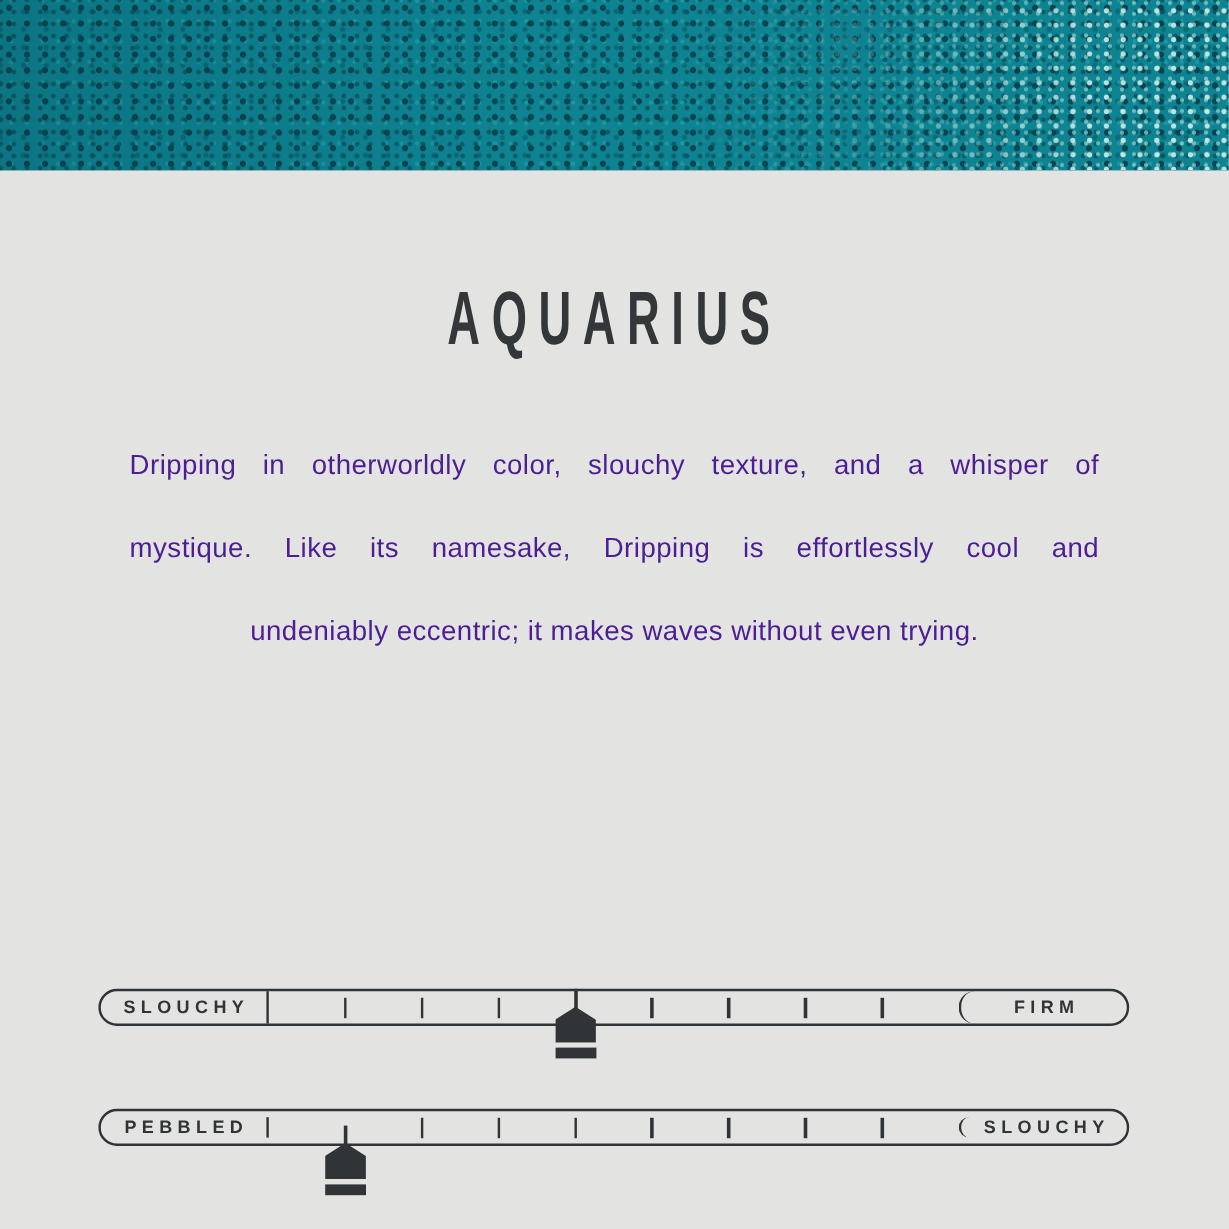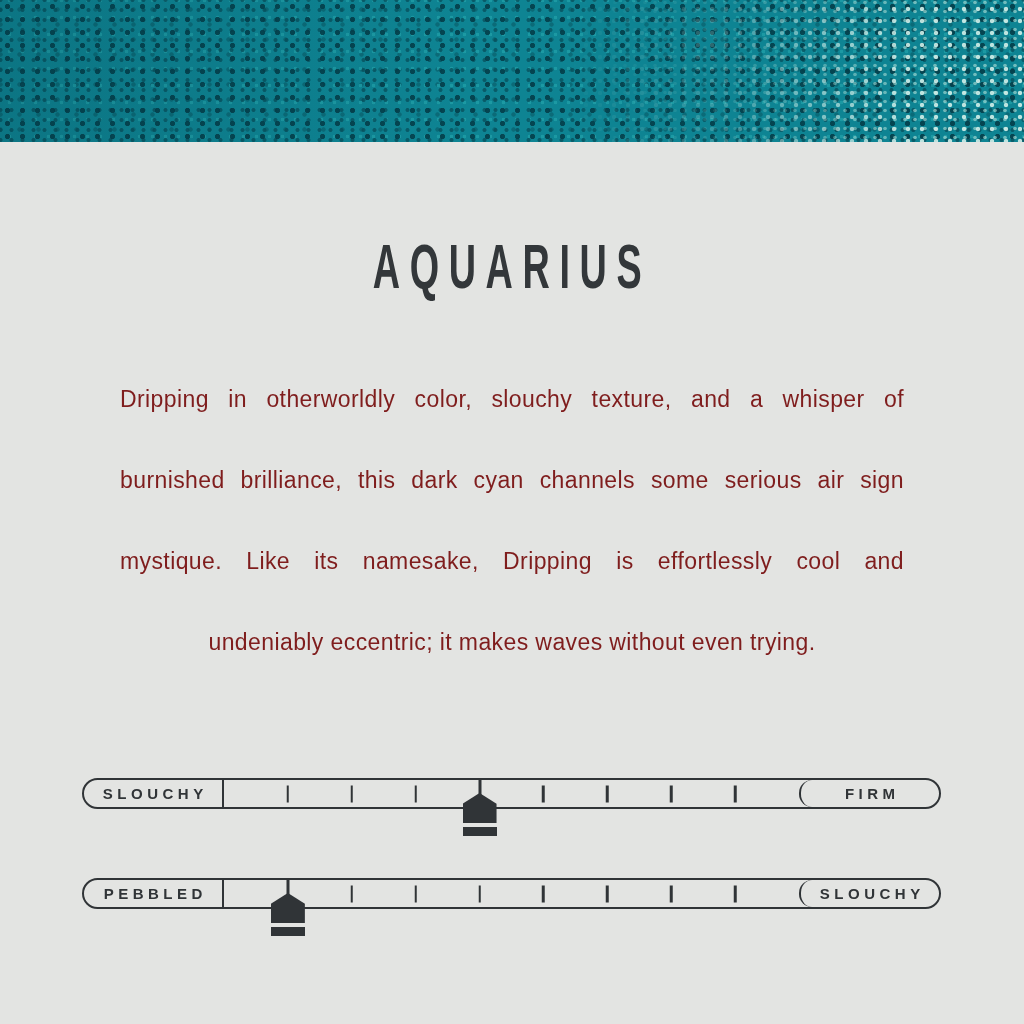--- a/index.html
+++ b/index.html
@@ -53,42 +53,43 @@
     color:#33373a;
     transform:scaleX(0.60);
     transform-origin:center;
     white-space:nowrap;
   }
   
   .description{
     position:absolute;top:351px;left:104px;width:816px;
   }
   .desc-line{
-    margin:16px;
+    margin:4px;
     font-size:23px;
     line-height:65px;
     height:65px;
-    color:#7f1d1d;
+    color:#4c1d95;
     letter-spacing:0.4px;
     text-align:justify;
     text-align-last:justify;
     white-space:nowrap;
   }
   .desc-line.last{
     text-align:left;
     text-align-last:center;
   }
   
   .scale{
     position:absolute;left:82px;
     width:859px;height:31px;
     box-sizing:border-box;
     border:2.5px solid var(--ink);
     border-radius:18px;
     display:flex;
+    margin-top:46px;
   }
   .scale-end{
     width:138px;
     display:flex;align-items:center;justify-content:center;
     font-weight:700;
     font-size:15px;
     letter-spacing:4.5px;
     color:var(--ink);
     text-indent:4.5px; 
     white-space:nowrap;
@@ -118,37 +119,36 @@
     transform:translateX(-50%);
     clip-path:polygon(50% 0, 100% 36%, 100% 100%, 0 100%, 0 36%);
   }
   .marker-bar{
     position:absolute;left:0;top:47px;
     width:34px;height:9px;
     background:var(--ink);
     transform:translateX(-50%);
   }
   .scale-one{top:778px;}
-  .scale-two{top:878px;}
+  .scale-two{top:878px;align-items:center;}
 </style>
 </head>
 <body>
 
 <div class="page">
 
   <div class="hero">
     <div class="hero-shade"></div>
     <div class="hero-highlight"></div>
   </div>
 
   <h1 class="title">AQUARIUS</h1>
 
   <div class="description">
     <p class="desc-line">Dripping in otherworldly color, slouchy texture, and a whisper of</p>
-    <p class="desc-line">burnished brilliance, this dark cyan channels some serious air sign</p>
     <p class="desc-line">mystique. Like its namesake, Dripping is effortlessly cool and</p>
     <p class="desc-line last">undeniably eccentric; it makes waves without even trying.</p>
   </div>
 
   <div class="scale scale-one">
     <div class="scale-end left">SLOUCHY</div>
     <div class="scale-track">
         <div class="tick" style="left: 11.1111%;"></div>
         <div class="tick" style="left: 22.2222%;"></div>
         <div class="tick" style="left: 33.3333%;"></div>

